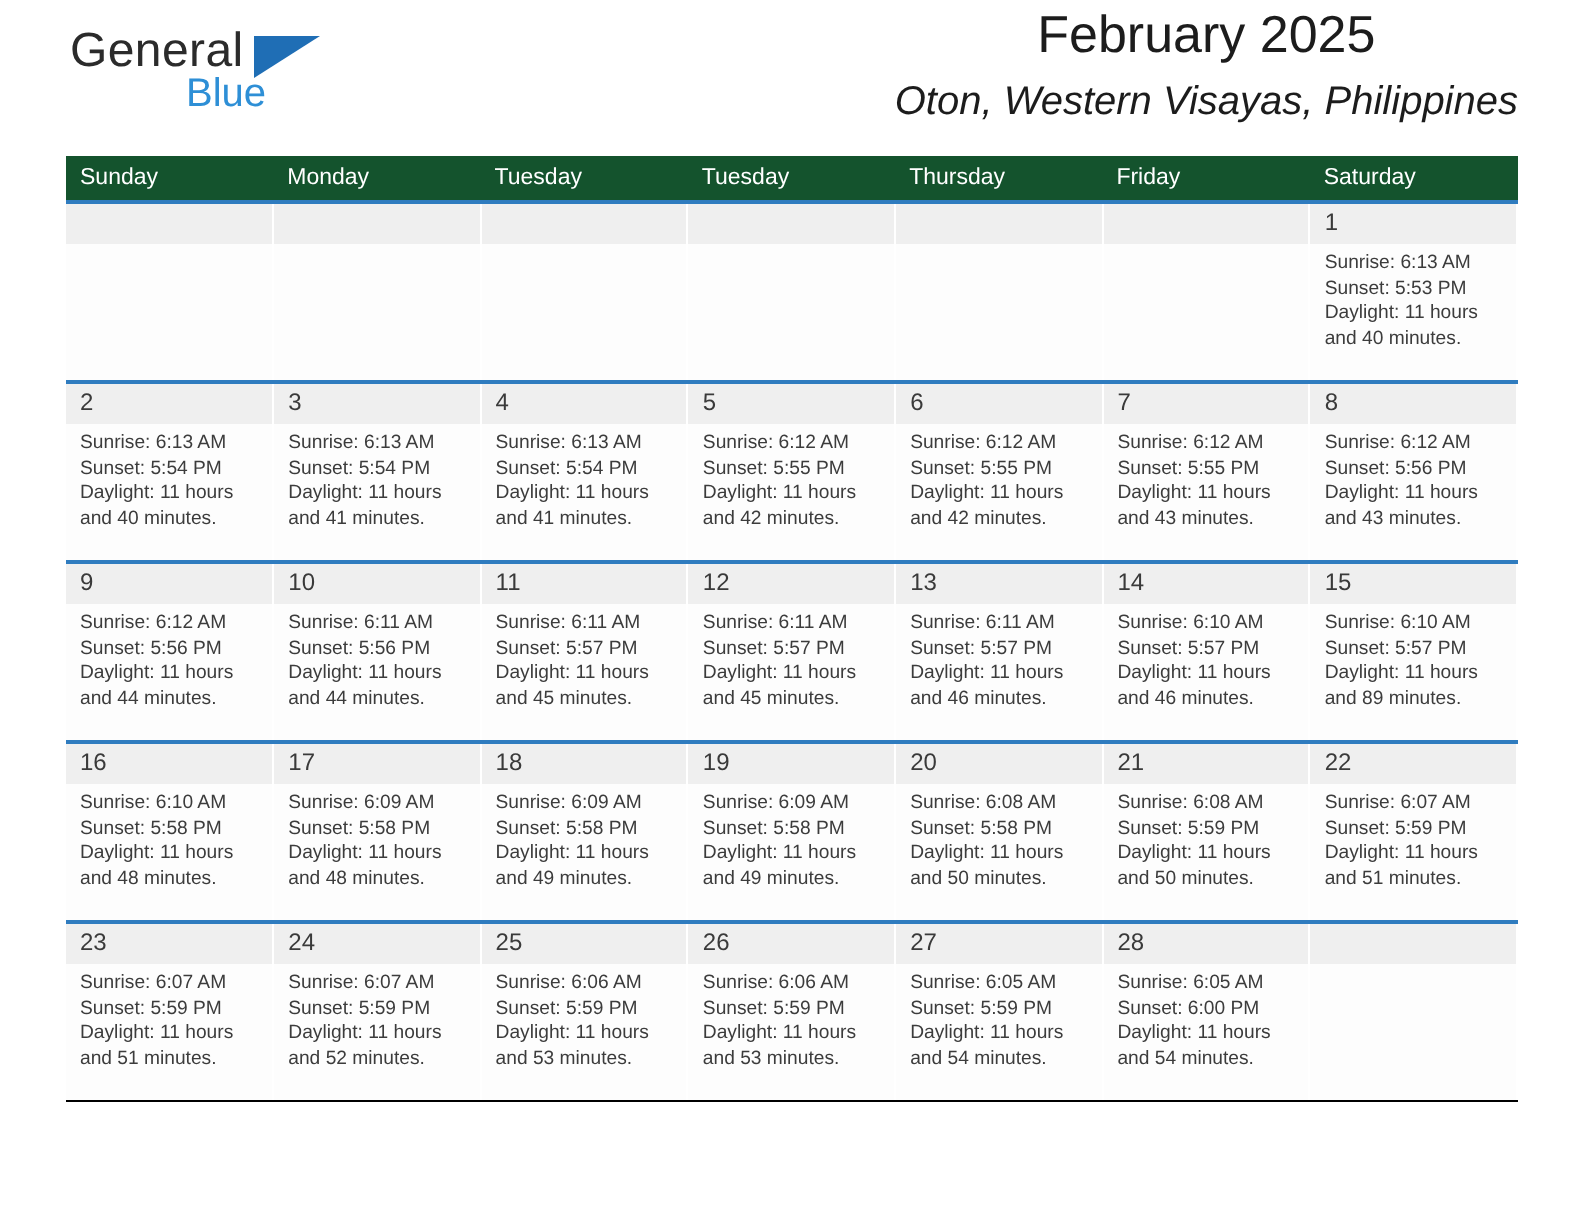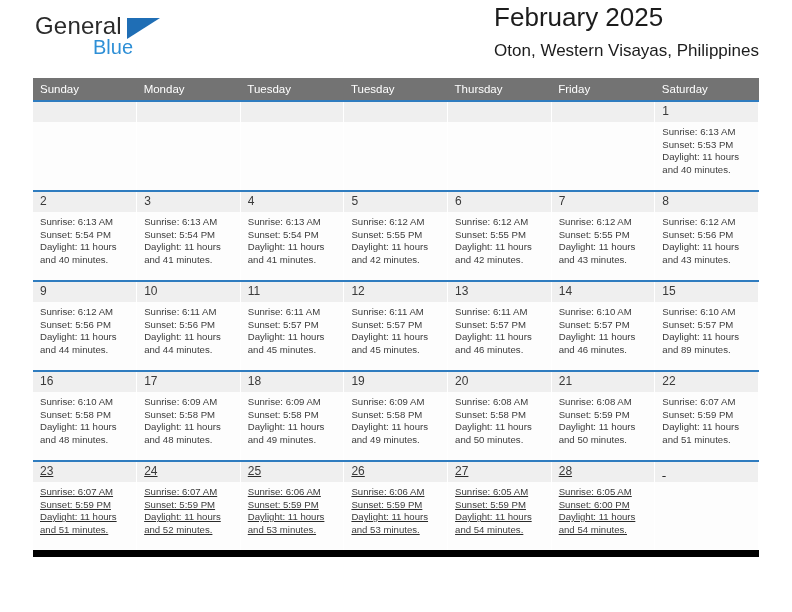--- a/index.html
+++ b/index.html
@@ -57,65 +57,65 @@
     left: 60px;
     top: 28px;
     font-size: 20px;
     color: #2e8fd6;
     font-family: "Liberation Sans", sans-serif;
   }
   .title-block {
     position: absolute;
     right: 0;
     top: 0;
-    text-align: left;
+    text-align: center;
   }
   .cal-title {
     font-size: 26px;
     color: #1c1c1c;
     line-height: 34px;
     white-space: nowrap;
   }
   .cal-subtitle {
-    font-size: 17px;
+    font-size: 20px;
     color: #1c1c1c;
     line-height: 22px;
     margin-top: 6px;
     white-space: nowrap;
+    font-style: italic;
   }
 
   
   .calendar {
     width: 726px;
     border-collapse: collapse;
     table-layout: fixed;
     margin-top: 4px;
   }
   .calendar th {
-    background: #737373;
+    background: #14532d;
     color: #ffffff;
     font-size: 11.5px;
     font-weight: normal;
     text-align: left;
     padding: 5px 0 5px 7px;
     height: 11px;
     border: none;
   }
   .calendar td {
     vertical-align: top;
     padding: 0;
     border-top: 2px solid #2f7cbf;
     border-right: 1px solid #ffffff;
     width: 103.71px;
     height: 88px;
     background: #fdfdfd;
   }
   .calendar tr.week:last-child td {
-    border-bottom: 7px solid #000000;
-    text-decoration: underline;
+    border-bottom: 1px solid #000000;
   }
   .daynum {
     background: #efefef;
     font-size: 12px;
     color: #3a3a3a;
     padding: 3px 0 4px 7px;
     min-height: 13px;
     line-height: 13px;
   }
   .dayinfo {

